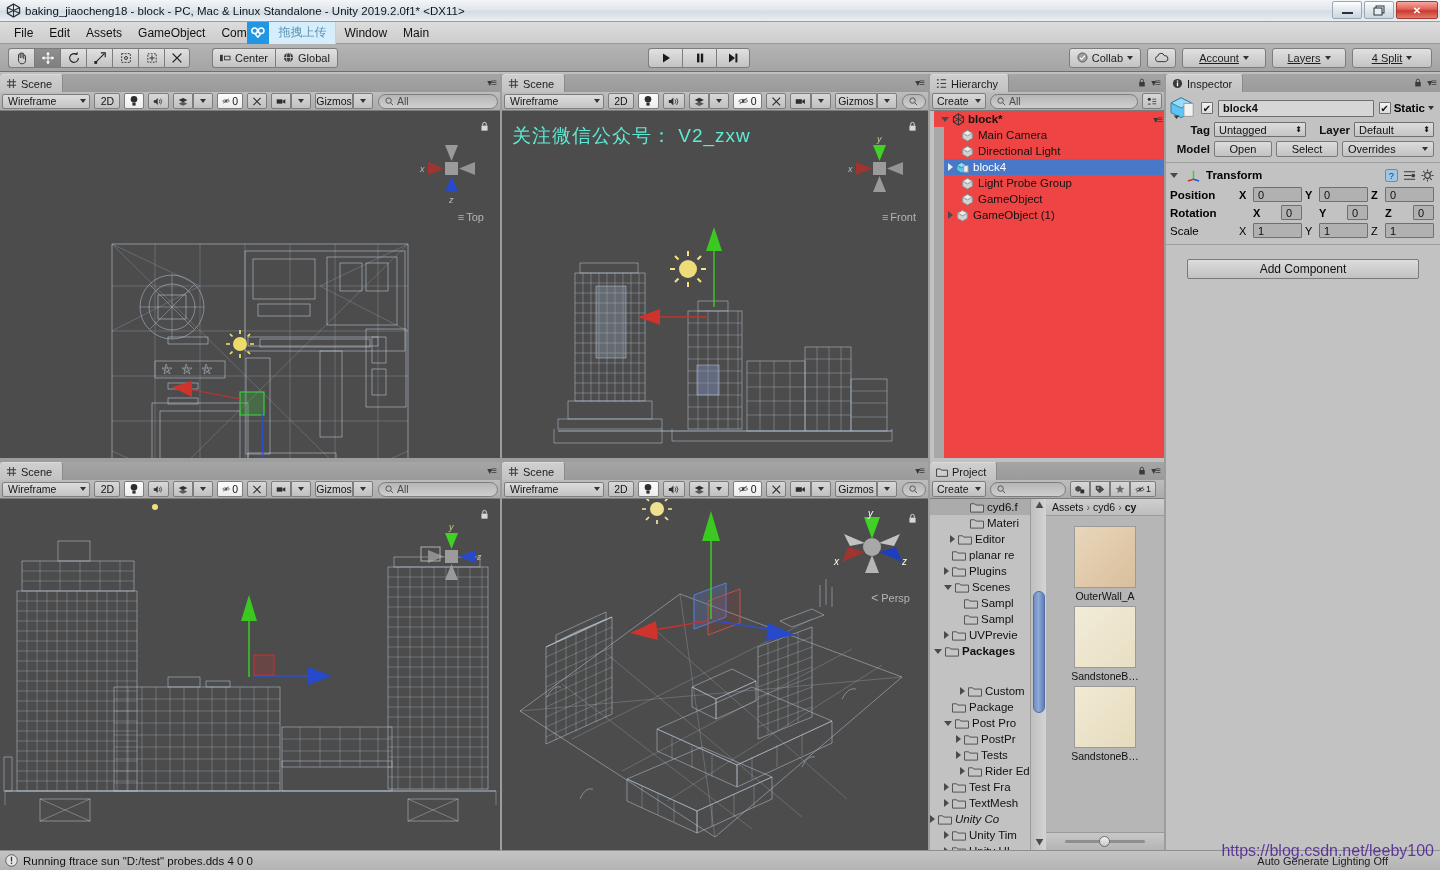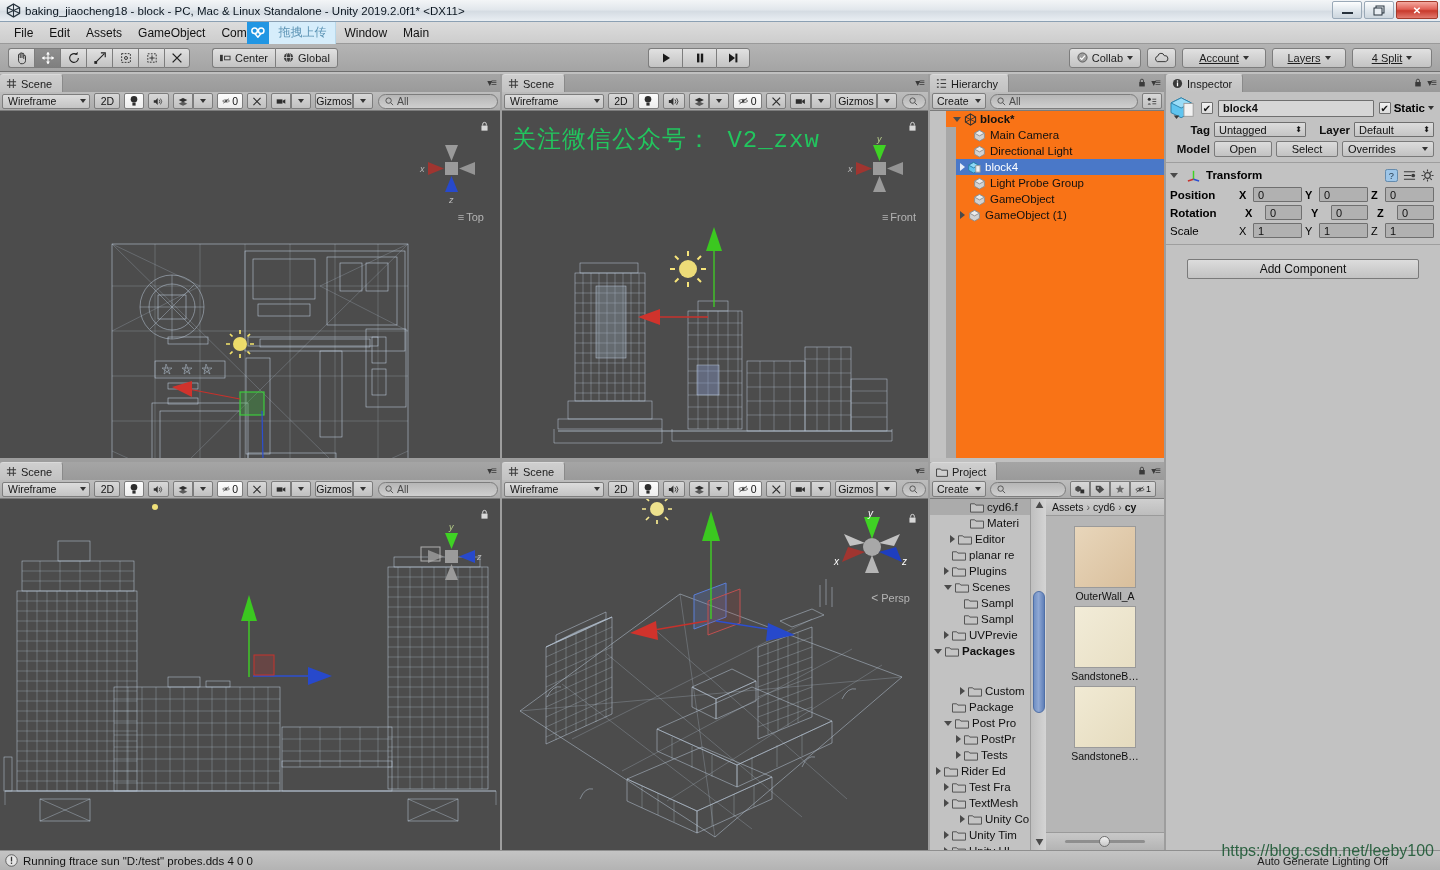--- a/index.html
+++ b/index.html
@@ -130,22 +130,22 @@
   .searchfield{
     height:15px; flex:1; min-width:20px; border-radius:8px;
     background:linear-gradient(to bottom,#b6b6b6,#cfcfcf);
     border:1px solid #7d7d7d; display:flex; align-items:center; padding:0 6px; gap:3px;
     font-size:10.5px; color:#4c4c4c;
   }
 
   
   .sceneview{ position:absolute; background:#4c4c4c; overflow:hidden; }
   .overlay-text{
-    position:absolute; color:#22c55e; font-family:Liberation Mono, monospace;
-    font-size:24px; letter-spacing:1px; white-space:nowrap;
+    position:absolute; color:#5eead4; font-family:Liberation Sans, sans-serif;
+    font-size:19px; letter-spacing:1px; white-space:nowrap;
   }
   .lockicon{ position:absolute; width:9px;height:11px; }
   .viewlabel{
     position:absolute; font-size:11px; color:#b4b4b4; display:flex;align-items:center;gap:3px;
     font-family:"Liberation Sans", sans-serif;
   }
 
   
   .hrow{ height:16px; display:flex; align-items:center; padding-left:4px; font-size:11.5px; color:#111; }
   .hrow.sel{ background:#4a78c8; color:#fff; }
@@ -179,21 +179,21 @@
 
   
   .statusbar{
     position:absolute; left:0; top:850px; width:1440px; height:20px;
     background:linear-gradient(to bottom,#c4c4c4,#b3b3b3);
     border-top:1px solid #8f8f8f;
     display:flex; align-items:center; padding-left:5px; gap:5px;
     font-size:11.5px; color:#121212;
   }
   .watermark{
-    position:absolute; right:6px; top:842px; font-size:16px; color:#14532d; opacity:.85;
+    position:absolute; right:6px; top:842px; font-size:16px; color:#4c1d95; opacity:.85;
     font-family:"Liberation Sans", sans-serif; pointer-events:none;
   }
   .autogen{ position:absolute; right:52px; top:855px; font-size:11px; color:#1d1d1d; }
   .vsplit{ position:absolute; background:#9d9d9d; }
 </style>
 </head>
 <body>
 
 <div id="app">
 
@@ -1034,21 +1034,21 @@
         <span>All</span>
       </div>
       <div class="sbtn lt rt" style="margin-left:4px;width:20px;">
         <svg width="12" height="11" viewBox="0 0 13 12">
             <circle cx="3" cy="3" r="2" fill="#2e2e2e"></circle>
             <path d="M1 10c0-2 4-2 4 0" fill="#2e2e2e"></path>
             <path d="M7 3h5M7 6h5M7 9h5" stroke="#2e2e2e" stroke-width="1"></path>
           </svg>
       </div>
     </div>
-    <div style="position:absolute;left:16px;top:37px;width:234px;height:347px;background:#f97316;overflow:hidden;">
+    <div style="position:absolute;left:4px;top:37px;width:234px;height:347px;background:#ef4444;overflow:hidden;">
       <div class="hrow" style="padding-left:7px;">
         <span class="tri open"></span>
         <svg width="13" height="13" viewBox="0 0 14 14" style="margin-right:3px;">
             <polygon points="7,1 12.5,4.3 12.5,9.7 7,13 1.5,9.7 1.5,4.3" fill="none" stroke="#2f2f2f" stroke-width="1.1"></polygon>
             <path d="M7 1v12 M1.5 4.3 L12.5 9.7 M12.5 4.3 L1.5 9.7" stroke="#2f2f2f" stroke-width=".9"></path>
           </svg>
         <b style="font-size:11.5px;">block*</b>
         <span class="hamb" style="position:absolute;right:6px;">▾≡</span>
       </div>
 
@@ -1202,21 +1202,21 @@
             </div>
           <b style="width:11px;">Y</b>
           <div class="insp-field" style="flex:1;">
               <span>0</span>
             </div>
           <b style="width:11px;">Z</b>
           <div class="insp-field" style="flex:1;">
               <span>0</span>
             </div>
         </div>
-        <div style="display:flex;align-items:center;gap:9px;margin-top:3px;">
+        <div style="display:flex;align-items:center;gap:17px;margin-top:3px;">
           <b style="width:66px;font-size:11.5px;">Rotation</b>
           <b style="width:11px;">X</b>
           <div class="insp-field" style="flex:1;">
               <span>0</span>
             </div>
           <b style="width:11px;">Y</b>
           <div class="insp-field" style="flex:1;">
               <span>0</span>
             </div>
           <b style="width:11px;">Z</b>
@@ -1398,42 +1398,42 @@
           </svg>
         <span>PostPr</span>
       </div>
       <div class="prow" style="padding-left:26px;">
         <span class="tri"></span>
         <svg class="folder" viewBox="0 0 14 11">
             <path d="M0.5 1.8h4.2l1.1 1.3h7.7v7H0.5z" fill="#c4c4c4" stroke="#555"></path>
           </svg>
         <span>Tests</span>
       </div>
-      <div class="prow" style="padding-left:6px;">
+      <div class="prow" style="padding-left:30px;">
         <span class="tri"></span>
         <svg class="folder" viewBox="0 0 14 11">
             <path d="M0.5 1.8h4.2l1.1 1.3h7.7v7H0.5z" fill="#c4c4c4" stroke="#555"></path>
           </svg>
         <span>Rider Ed</span>
       </div>
       <div class="prow" style="padding-left:14px;">
         <span class="tri"></span>
         <svg class="folder" viewBox="0 0 14 11">
             <path d="M0.5 1.8h4.2l1.1 1.3h7.7v7H0.5z" fill="#c4c4c4" stroke="#555"></path>
           </svg>
         <span>Test Fra</span>
       </div>
       <div class="prow" style="padding-left:14px;">
         <span class="tri"></span>
         <svg class="folder" viewBox="0 0 14 11">
             <path d="M0.5 1.8h4.2l1.1 1.3h7.7v7H0.5z" fill="#c4c4c4" stroke="#555"></path>
           </svg>
         <span>TextMesh</span>
       </div>
-      <div class="prow" style="padding-left:30px;">
+      <div class="prow" style="padding-left:0;font-style:italic;">
         <span class="tri"></span>
         <svg class="folder" viewBox="0 0 14 11">
             <path d="M0.5 1.8h4.2l1.1 1.3h7.7v7H0.5z" fill="#c4c4c4" stroke="#555"></path>
           </svg>
         <span>Unity Co</span>
       </div>
       <div class="prow" style="padding-left:14px;">
         <span class="tri"></span>
         <svg class="folder" viewBox="0 0 14 11">
             <path d="M0.5 1.8h4.2l1.1 1.3h7.7v7H0.5z" fill="#c4c4c4" stroke="#555"></path>

